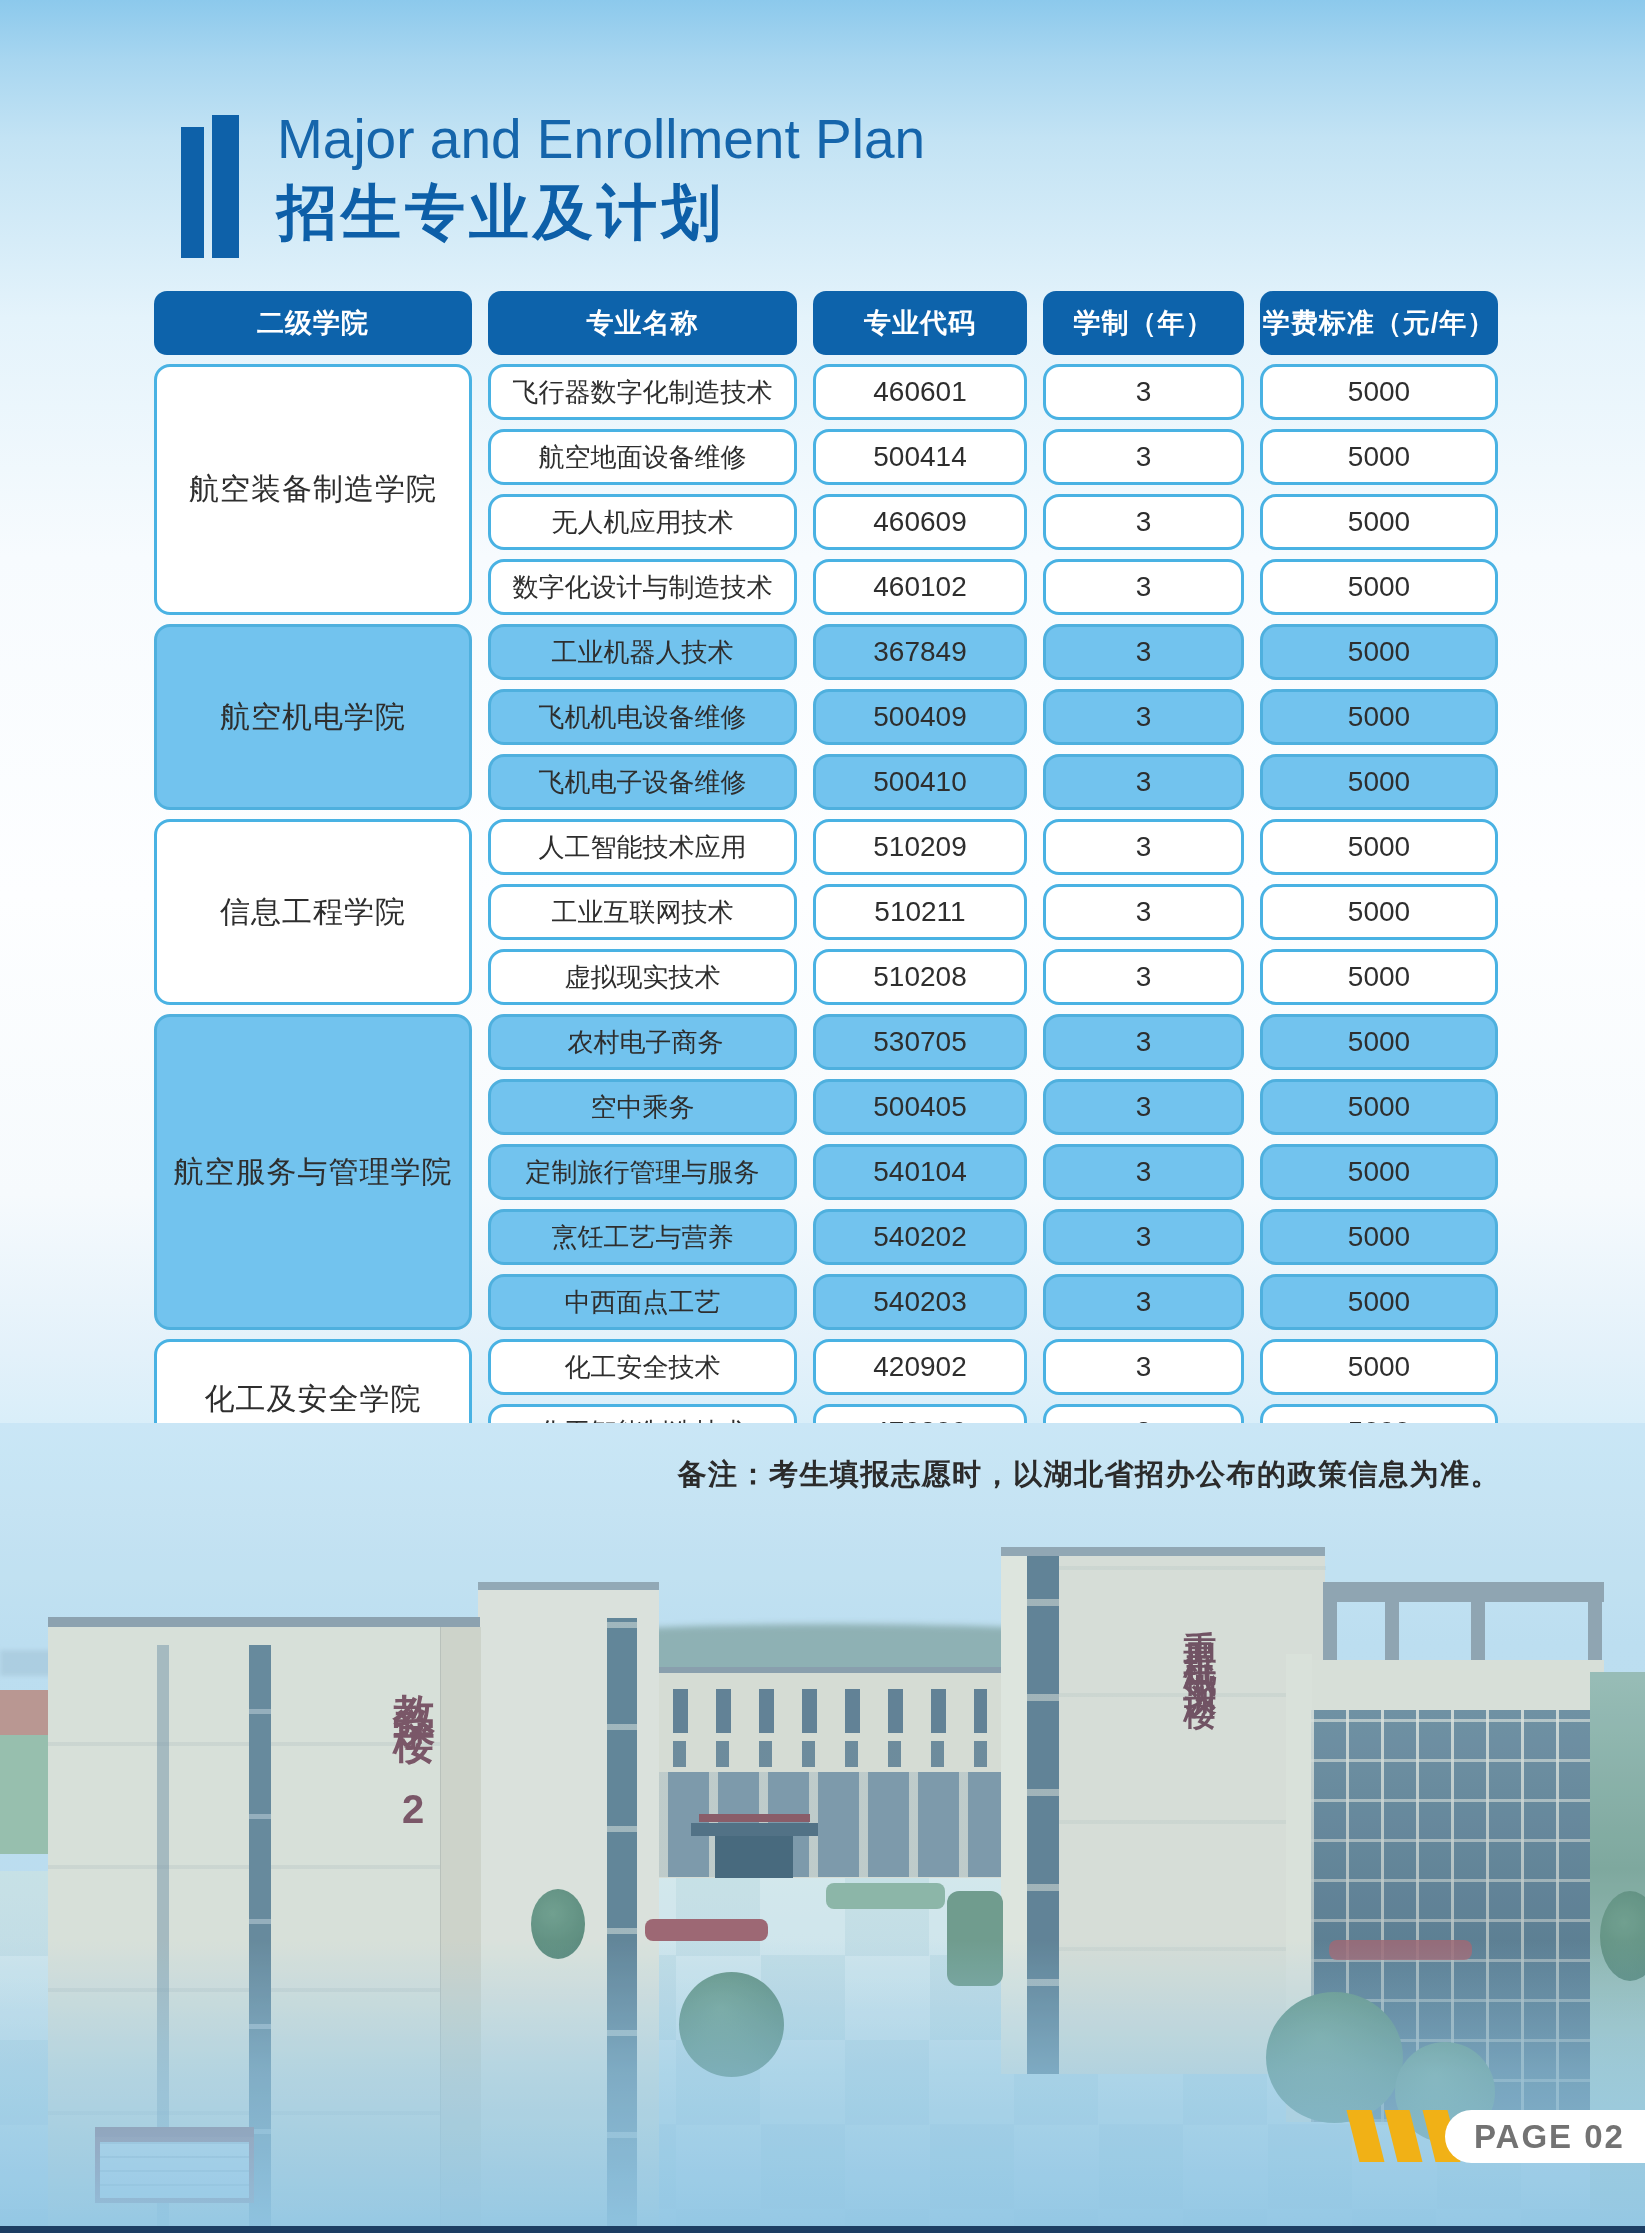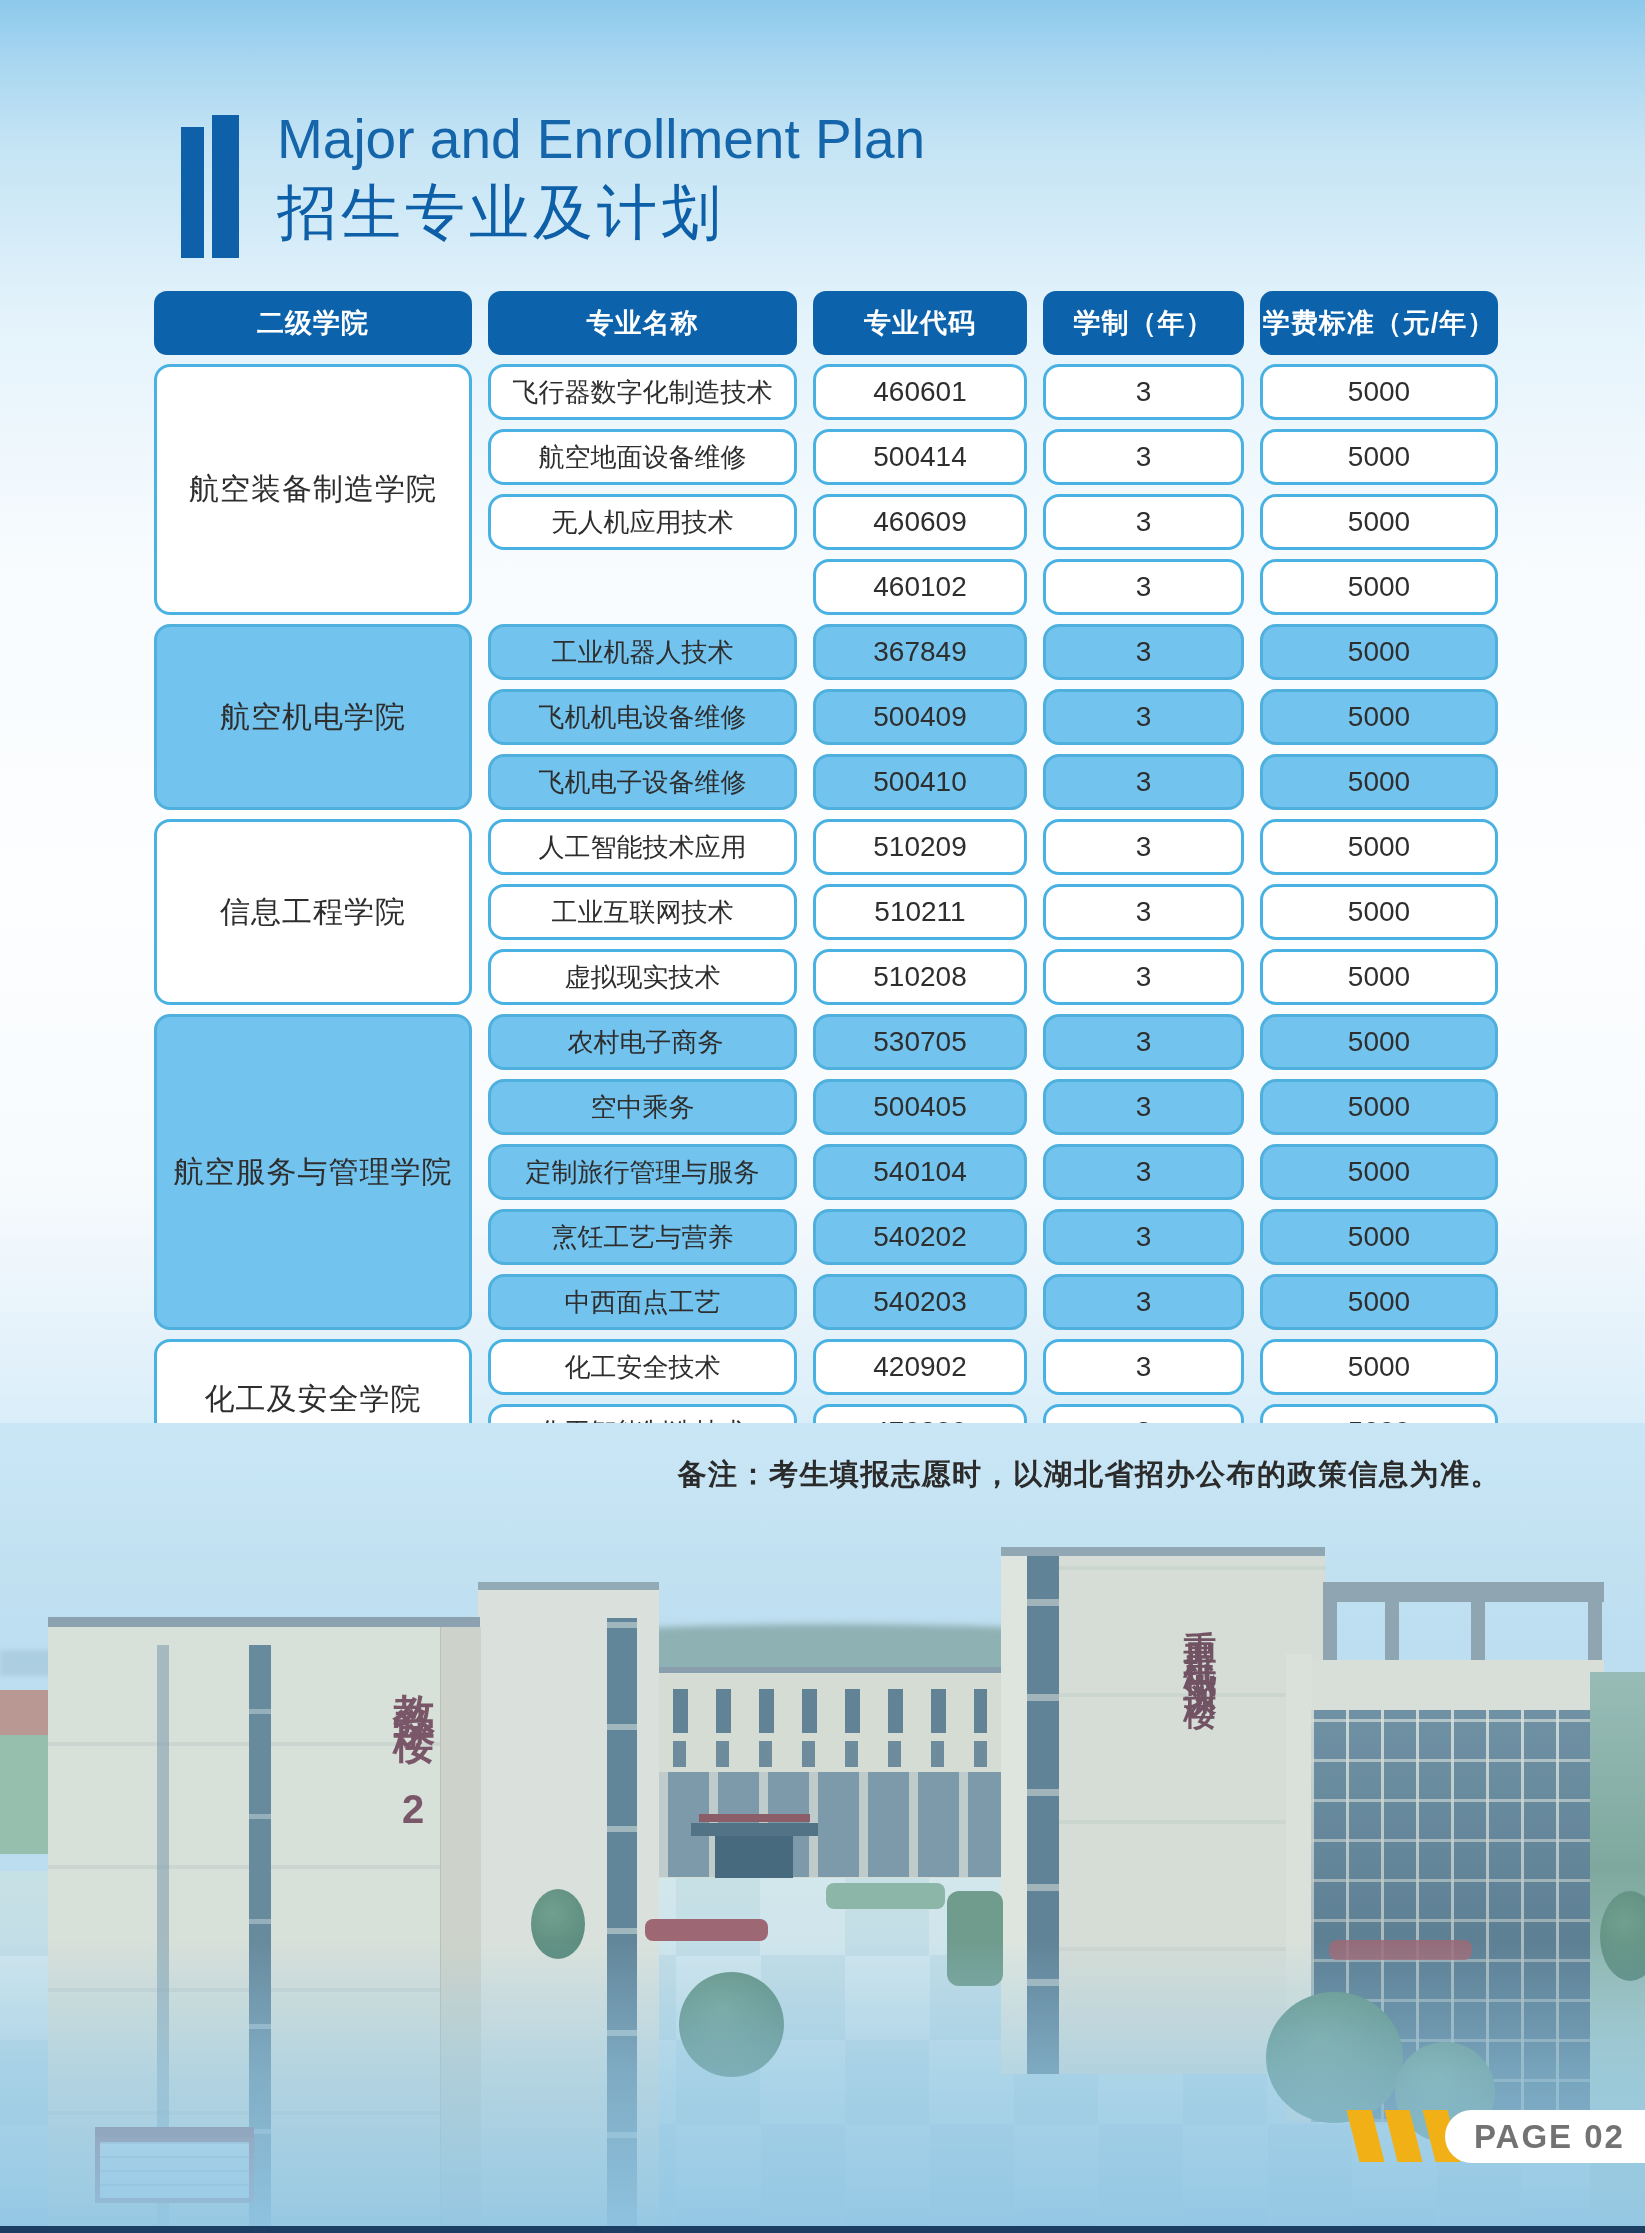--- a/index.html
+++ b/index.html
@@ -6,21 +6,21 @@
   body{font-family:"Liberation Sans","DejaVu Sans",sans-serif;}
   .page{position:relative;width:1646px;height:2234px;overflow:hidden;
     background:linear-gradient(180deg,#8cc9ec 0%,#a8d6f0 60px,#c3e3f4 139px,#e4f3fb 318px,#f7fbfe 557px,#fdfeff 896px,#f6fafd 1194px,#e3f1fa 1353px,#d9eef9 1423px);}
 
   
   .doc-header{position:absolute;left:181px;top:111px;height:149px;}
   .bar{position:absolute;background:#0e61a9;}
   .bar.b1{left:0;top:16px;width:23px;height:131px;}
   .bar.b2{left:31px;top:4px;width:27px;height:143px;}
   .title-en{position:absolute;left:96px;top:-4px;font-size:55px;font-weight:500;color:#1565ab;letter-spacing:0px;white-space:nowrap;}
-  .title-zh{position:absolute;left:96px;top:62px;font-size:60px;font-weight:400;color:#0d5fa8;letter-spacing:4px;white-space:nowrap;}
+  .title-zh{position:absolute;left:96px;top:62px;font-size:60px;font-weight:700;color:#0d5fa8;letter-spacing:4px;white-space:nowrap;}
 
   
   .enroll-table{position:absolute;left:154px;top:291px;width:1344px;
     display:grid;grid-template-columns:318px 309px 214px 201px 238px;
     grid-template-rows:64px repeat(17,56px);column-gap:16px;row-gap:9px;}
   .cell{display:flex;align-items:center;justify-content:center;text-align:center;
     background:#ffffff;border:3px solid #49b2e3;border-radius:16px;
     color:#2e2e2e;font-size:26px;white-space:nowrap;}
   .cell.head{background:#0d63ab;border:none;border-radius:13px;color:#ffffff;font-weight:700;font-size:27px;letter-spacing:1px;}
   .cell.filled{background:#72c3ee;border-color:#4fb0de;}
@@ -154,20 +154,21 @@
       <div class="cell num" style="grid-area: 2 / 4;">3</div>
       <div class="cell num" style="grid-area: 2 / 5;">5000</div>
       <div class="cell name" style="grid-area: 3 / 2;">航空地面设备维修</div>
       <div class="cell num" style="grid-area: 3 / 3;">500414</div>
       <div class="cell num" style="grid-area: 3 / 4;">3</div>
       <div class="cell num" style="grid-area: 3 / 5;">5000</div>
       <div class="cell name" style="grid-area: 4 / 2;">无人机应用技术</div>
       <div class="cell num" style="grid-area: 4 / 3;">460609</div>
       <div class="cell num" style="grid-area: 4 / 4;">3</div>
       <div class="cell num" style="grid-area: 4 / 5;">5000</div>
+      <div class="cell name" style="grid-area: 5 / 2;">数字化设计与制造技术</div>
       <div class="cell num" style="grid-area: 5 / 3;">460102</div>
       <div class="cell num" style="grid-area: 5 / 4;">3</div>
       <div class="cell num" style="grid-area: 5 / 5;">5000</div>
       <div class="cell college filled" style="grid-area: 6 / 1 / span 3;">航空机电学院</div>
       <div class="cell filled name" style="grid-area: 6 / 2;">工业机器人技术</div>
       <div class="cell filled num" style="grid-area: 6 / 3;">367849</div>
       <div class="cell filled num" style="grid-area: 6 / 4;">3</div>
       <div class="cell filled num" style="grid-area: 6 / 5;">5000</div>
       <div class="cell filled name" style="grid-area: 7 / 2;">飞机机电设备维修</div>
       <div class="cell filled num" style="grid-area: 7 / 3;">500409</div>

